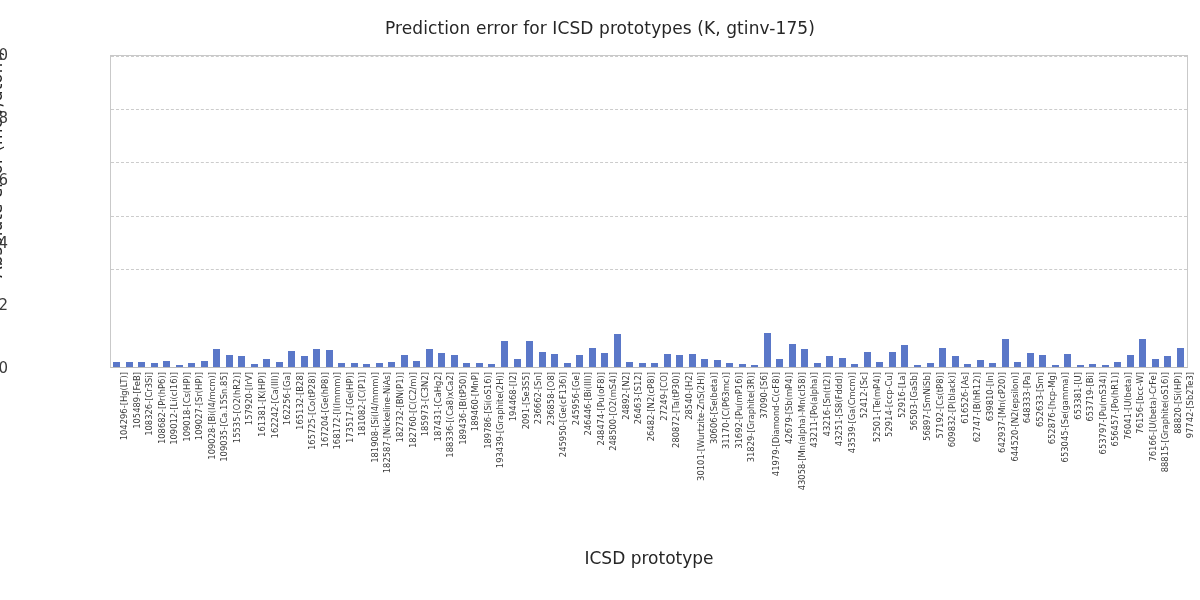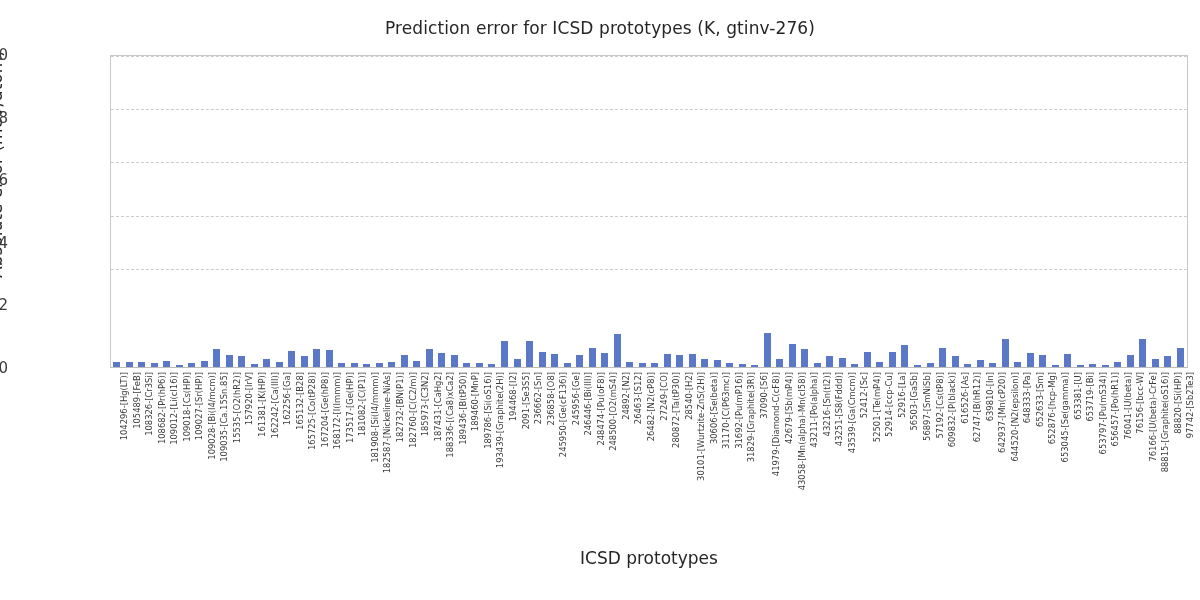--- a/index.html
+++ b/index.html
@@ -120,21 +120,21 @@
     text-align: center;
     font-size: 17px;
     color: #262626;
   }
 </style>
 </head>
 <body>
 
 <div id="figure">
 
-  <div id="chart-title">Prediction error for ICSD prototypes (K, gtinv-276)</div>
+  <div id="chart-title">Prediction error for ICSD prototypes (K, gtinv-175)</div>
 
   <div id="plot-area">
     <div class="gridline" style="top:68.4%"></div>
     <div class="gridline" style="top:51.3%"></div>
     <div class="gridline" style="top:34.2%"></div>
     <div class="gridline" style="top:17.1%"></div>
     <div class="gridline" style="top:0%"></div>
     <div id="bars">
         <div class="bar" title="104296-[Hg(LT)]: 0.17" style="height: 1.7%;"></div>
         <div class="bar" title="105489-[FeB]: 0.16" style="height: 1.6%;"></div>
@@ -481,21 +481,21 @@
       <div class="xtick">
         <span class="xtick-label">88815-[Graphite(oS16)]</span>
       </div>
       <div class="xtick">
         <span class="xtick-label">88820-[Si(HP)]</span>
       </div>
       <div class="xtick">
         <span class="xtick-label">97742-[Sb2Te3]</span>
       </div>
     </div>
-  <div id="xlabel">ICSD prototypes</div>
+  <div id="xlabel">ICSD prototype</div>
 
 <div class="ytick-label" style="top: 368px;">0</div>
     <div class="ytick-label" style="top: 305.4px;">2</div>
     <div class="ytick-label" style="top: 242.8px;">4</div>
     <div class="ytick-label" style="top: 180.2px;">6</div>
     <div class="ytick-label" style="top: 117.6px;">8</div>
     <div class="ytick-label" style="top: 55px;">10</div>
   </div>
 
 </body></html>

